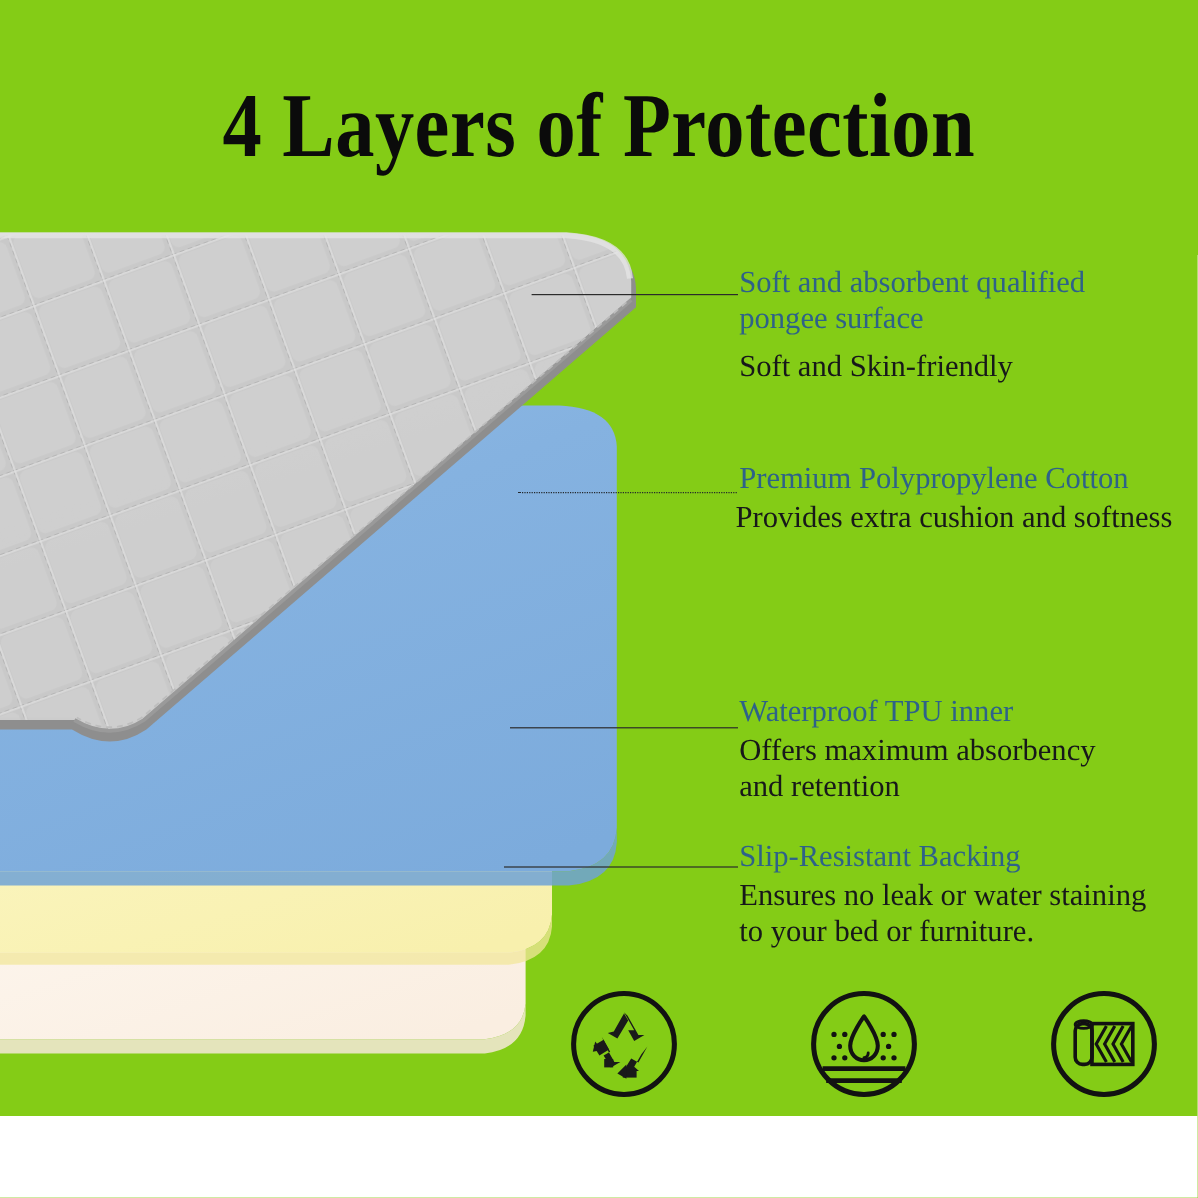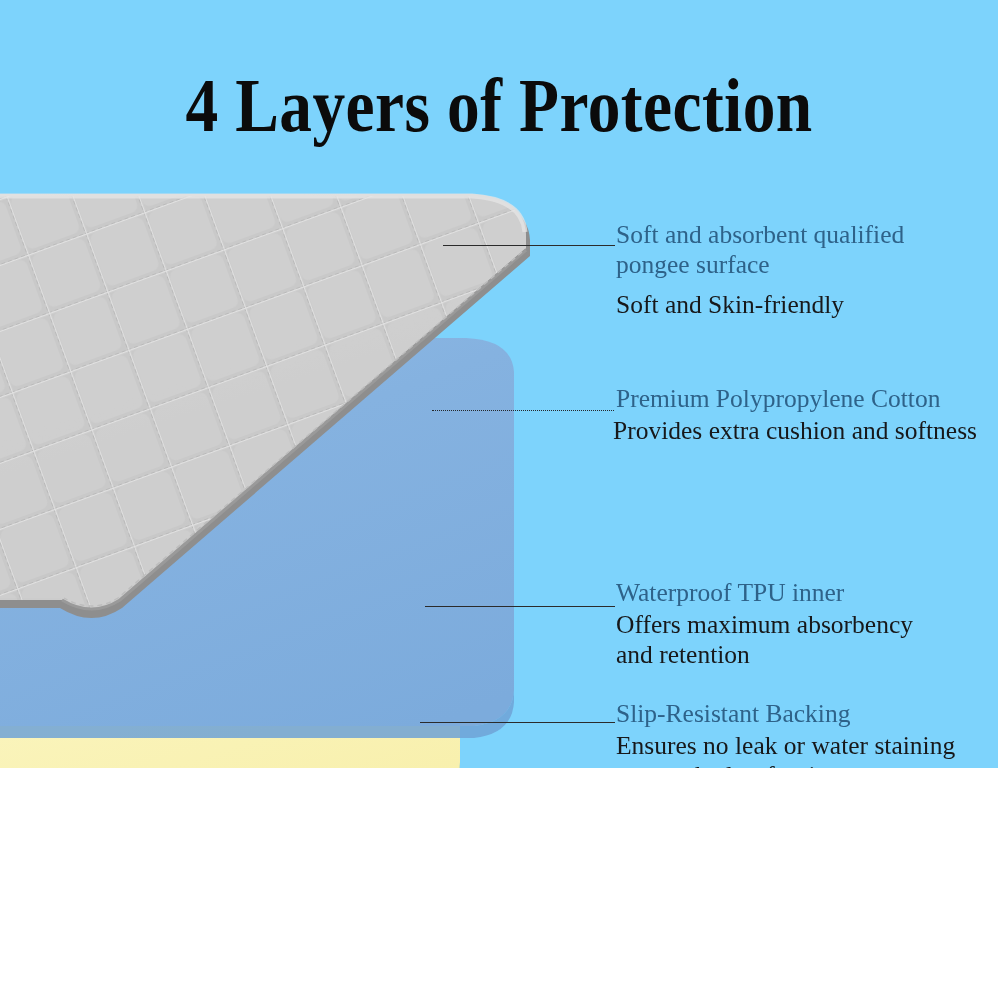--- a/index.html
+++ b/index.html
@@ -9,22 +9,22 @@
   body {
     width: 998px;
     height: 998px;
     background: #ffffff;
     font-family: "Liberation Serif", "DejaVu Serif", serif;
     overflow: hidden;
   }
   #infographic {
     position: relative;
     width: 998px;
-    height: 768px;
-    background: #7dd3fc;
+    height: 930px;
+    background: #84cc16;
     overflow: hidden;
   }
 
   
   .title {
     position: absolute;
     left: 0;
     top: 62px;
     width: 998px;
     text-align: center;

